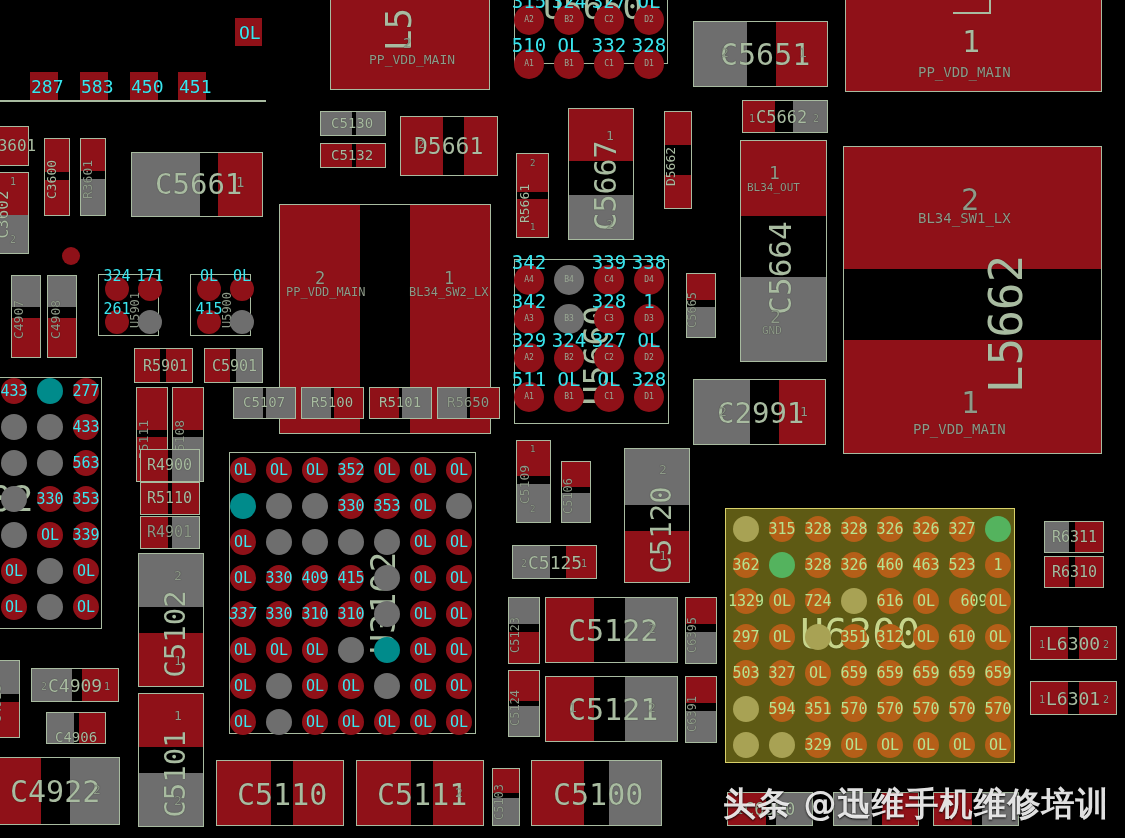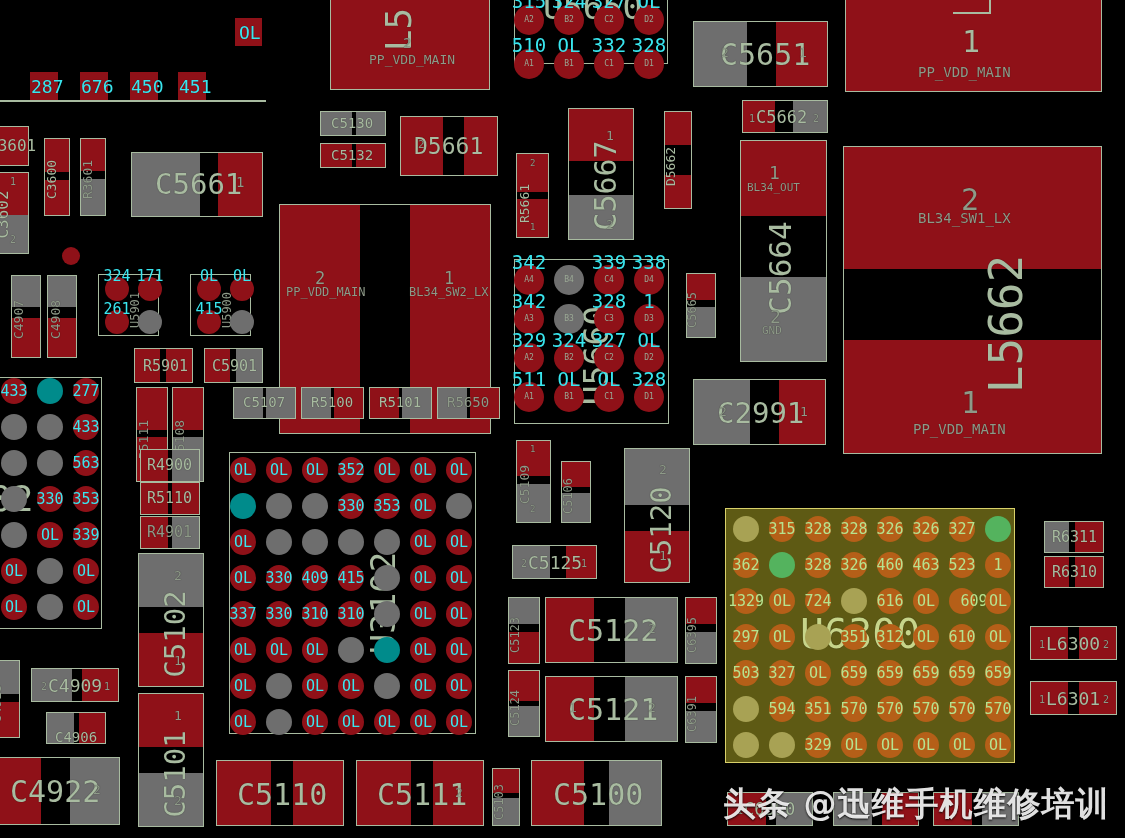--- a/index.html
+++ b/index.html
@@ -42,21 +42,21 @@
 <div id="board">
 
   <div class="silk" style="left:-4px;top:-4px;width:268px;height:104px;border-color:#a8bba0;"></div>
 
   <div class="part" style="left:235px;top:18px;width:27px;height:28px;background:#8f1118;border:none;"></div>
   <div class="lbl" style="left:239px;top:22px;font-size:18px;color:#39e6ef;">OL</div>
 
   <div class="part" style="left:30px;top:72px;width:28px;height:28px;background:#8f1118;border:none;"></div>
   <div class="lbl" style="left:31px;top:76px;font-size:18px;color:#39e6ef;">287</div>
   <div class="part" style="left:80px;top:72px;width:28px;height:28px;background:#8f1118;border:none;"></div>
-  <div class="lbl" style="left:81px;top:76px;font-size:18px;color:#39e6ef;">676</div>
+  <div class="lbl" style="left:81px;top:76px;font-size:18px;color:#39e6ef;">583</div>
   <div class="part" style="left:130px;top:72px;width:28px;height:28px;background:#8f1118;border:none;"></div>
   <div class="lbl" style="left:131px;top:76px;font-size:18px;color:#39e6ef;">450</div>
   <div class="part" style="left:178px;top:72px;width:28px;height:28px;background:#8f1118;border:none;"></div>
   <div class="lbl" style="left:179px;top:76px;font-size:18px;color:#39e6ef;">451</div>
 
   <div class="part" style="left:-14px;top:126px;width:43px;height:40px;">
     <div class="seg" style="left:0;top:0;width:100%;height:100%;background:#8f1118;"></div>
   </div>
   <div class="lbl" style="left:-12px;top:136px;font-size:16px;">C3601</div>
 
@@ -503,21 +503,21 @@
       <div class="pad red" style="left: 302px; top: 565px; width: 26px; height: 26px;"></div>
       <div class="padtxt " style="font-size: 15px; left: 285px; top: 569px; width: 60px;">409</div>
       <div class="pad red" style="left: 338px; top: 565px; width: 26px; height: 26px;"></div>
       <div class="padtxt " style="font-size: 15px; left: 321px; top: 569px; width: 60px;">415</div>
       <div class="pad gray" style="left: 374px; top: 565px; width: 26px; height: 26px;"></div>
       <div class="pad red" style="left: 410px; top: 565px; width: 26px; height: 26px;"></div>
       <div class="padtxt " style="font-size: 15px; left: 393px; top: 569px; width: 60px;">OL</div>
       <div class="pad red" style="left: 446px; top: 565px; width: 26px; height: 26px;"></div>
       <div class="padtxt " style="font-size: 15px; left: 429px; top: 569px; width: 60px;">OL</div>
       <div class="pad red" style="left: 230px; top: 601px; width: 26px; height: 26px;"></div>
-      <div class="padtxt " style="font-size: 15px; left: 213px; top: 605px; width: 60px;">337</div>
+      <div class="padtxt " style="font-size: 15px; left: 213px; top: 605px; width: 60px; font-style: italic;">337</div>
       <div class="pad red" style="left: 266px; top: 601px; width: 26px; height: 26px;"></div>
       <div class="padtxt " style="font-size: 15px; left: 249px; top: 605px; width: 60px;">330</div>
       <div class="pad red" style="left: 302px; top: 601px; width: 26px; height: 26px;"></div>
       <div class="padtxt " style="font-size: 15px; left: 285px; top: 605px; width: 60px;">310</div>
       <div class="pad red" style="left: 338px; top: 601px; width: 26px; height: 26px;"></div>
       <div class="padtxt " style="font-size: 15px; left: 321px; top: 605px; width: 60px;">310</div>
       <div class="pad gray" style="left: 374px; top: 601px; width: 26px; height: 26px;"></div>
       <div class="pad red" style="left: 410px; top: 601px; width: 26px; height: 26px;"></div>
       <div class="padtxt " style="font-size: 15px; left: 393px; top: 605px; width: 60px;">OL</div>
       <div class="pad red" style="left: 446px; top: 601px; width: 26px; height: 26px;"></div>

